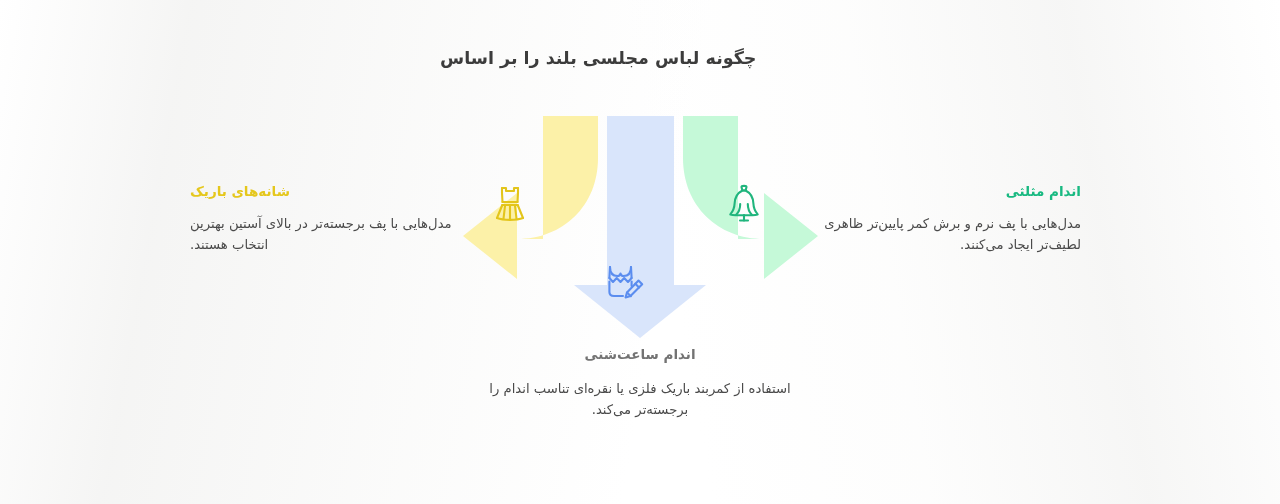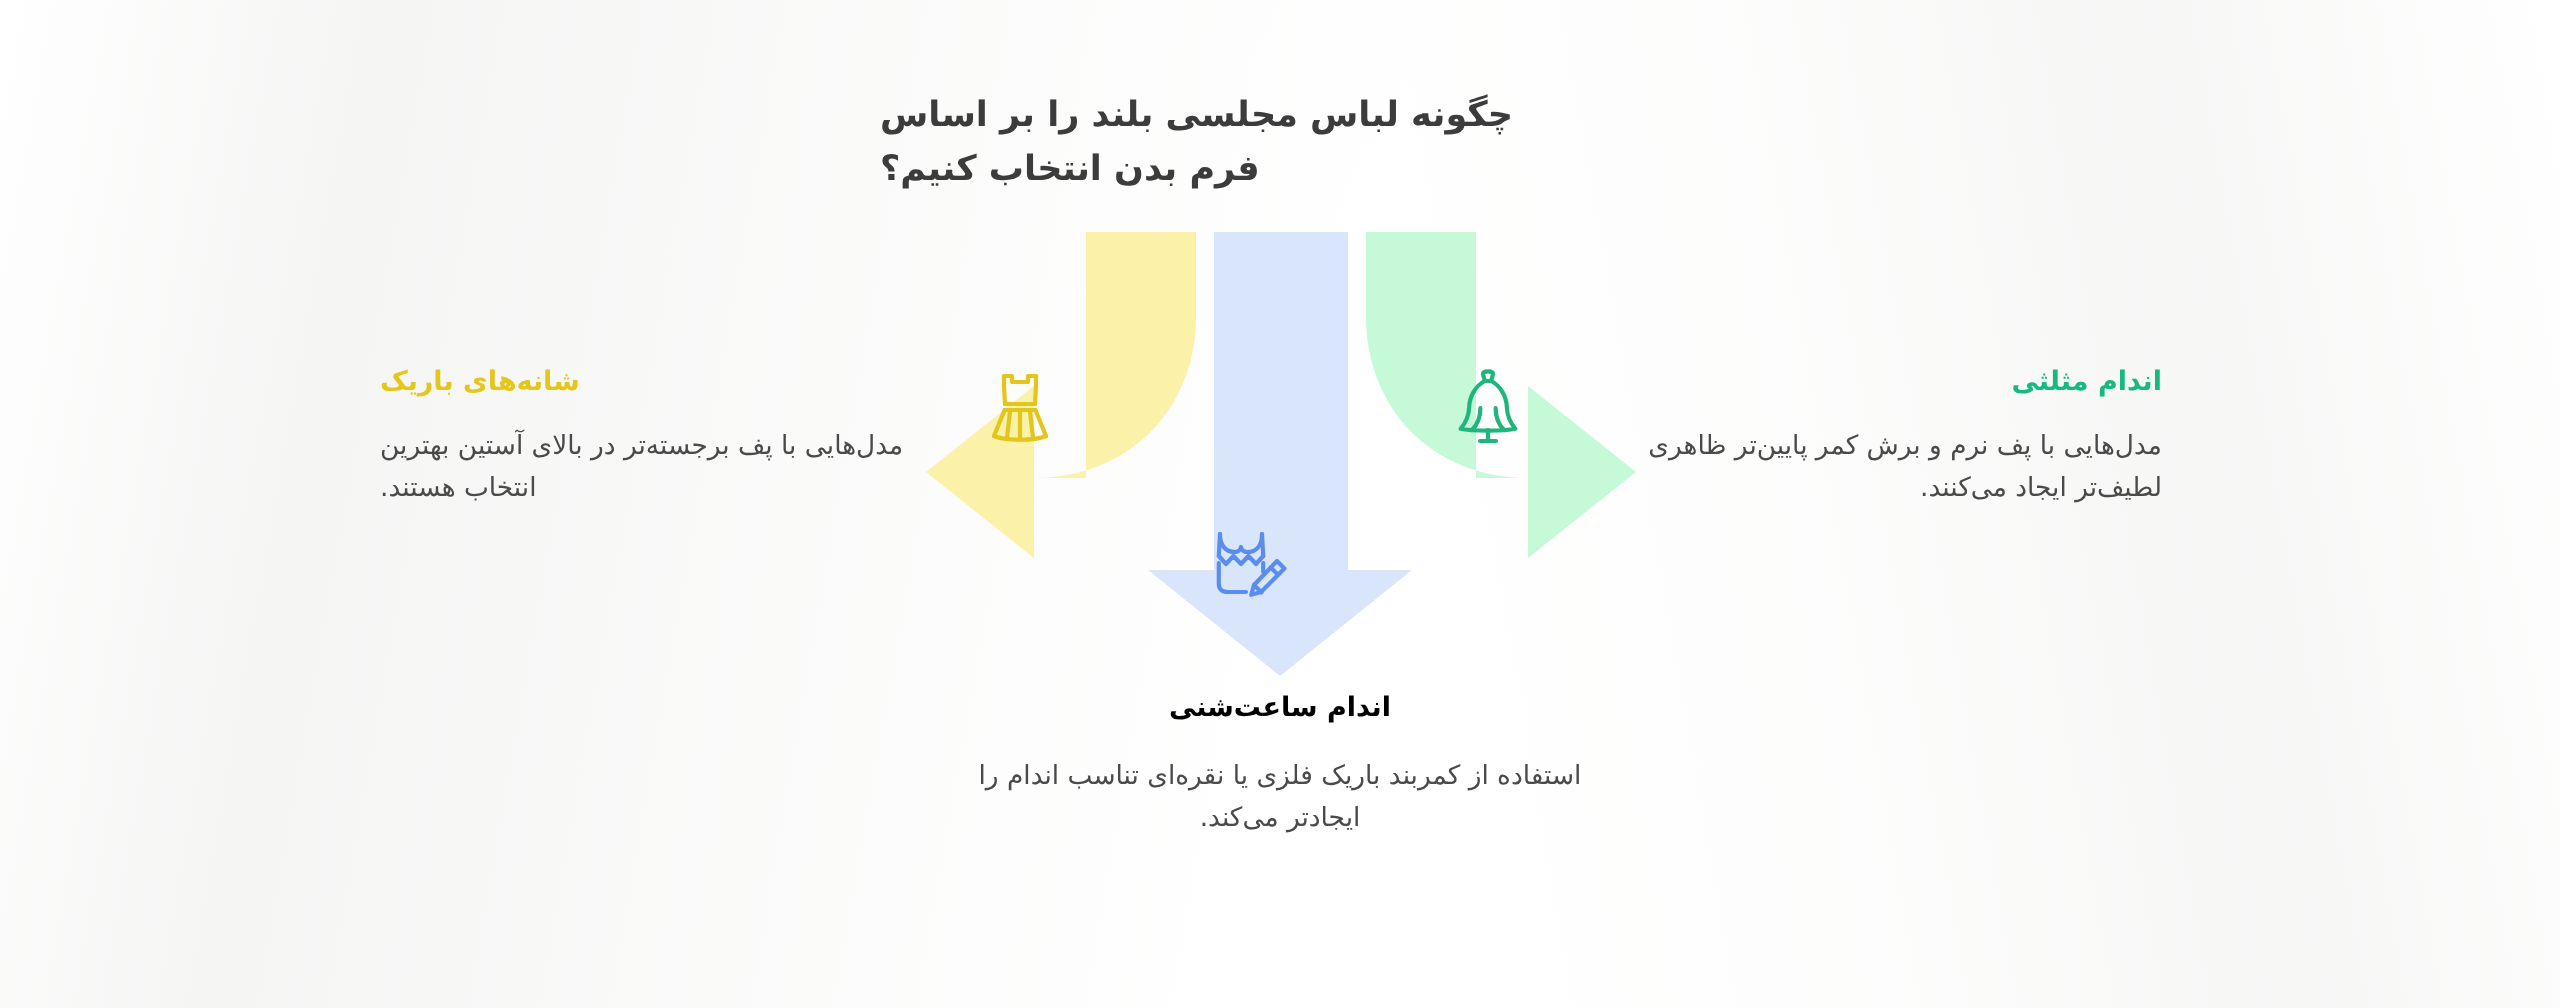--- a/index.html
+++ b/index.html
@@ -102,33 +102,32 @@
   }
   #branch-right .head { color: #18b981; }
 
   #branch-bottom {
     left: 480px;
     top: 345px;
     width: 320px;
     text-align: center;
     direction: rtl;
   }
-  #branch-bottom .head { color: #000000; margin-bottom: 14px; }
+  #branch-bottom .head { color: #737373; margin-bottom: 14px; }
   #branch-bottom .body { color: #4a4a4a; }
 </style>
 </head>
 <body>
 
 <div id="bg-wash"></div>
 
 <div id="canvas">
 
   <div id="title">
     <span class="ln">چگونه لباس مجلسی بلند را بر اساس</span>
-    <span class="ln">فرم بدن انتخاب کنیم؟</span>
   </div>
 
   <svg id="arrows" viewBox="0 0 1280 504">
 
     <path fill="#FCF1A8" d="M 543 116
              L 598 116
              L 598 158
              C 598 206, 563 239, 517 239
              L 517 193
              L 463 236
@@ -232,16 +231,16 @@
     <div class="body">مدل‌هایی با پف برجسته‌تر در بالای آستین بهترین انتخاب هستند.</div>
   </div>
 
   <div class="branch" id="branch-right">
     <div class="head">اندام مثلثی</div>
     <div class="body">مدل‌هایی با پف نرم و برش کمر پایین‌تر ظاهری لطیف‌تر ایجاد می‌کنند.</div>
   </div>
 
   <div class="branch" id="branch-bottom">
     <div class="head">اندام ساعت‌شنی</div>
-    <div class="body">استفاده از کمربند باریک فلزی یا نقره‌ای تناسب اندام را ایجاد‌تر می‌کند.</div>
+    <div class="body">استفاده از کمربند باریک فلزی یا نقره‌ای تناسب اندام را برجسته‌تر می‌کند.</div>
   </div>
 
 </div>
 
 </body></html>

